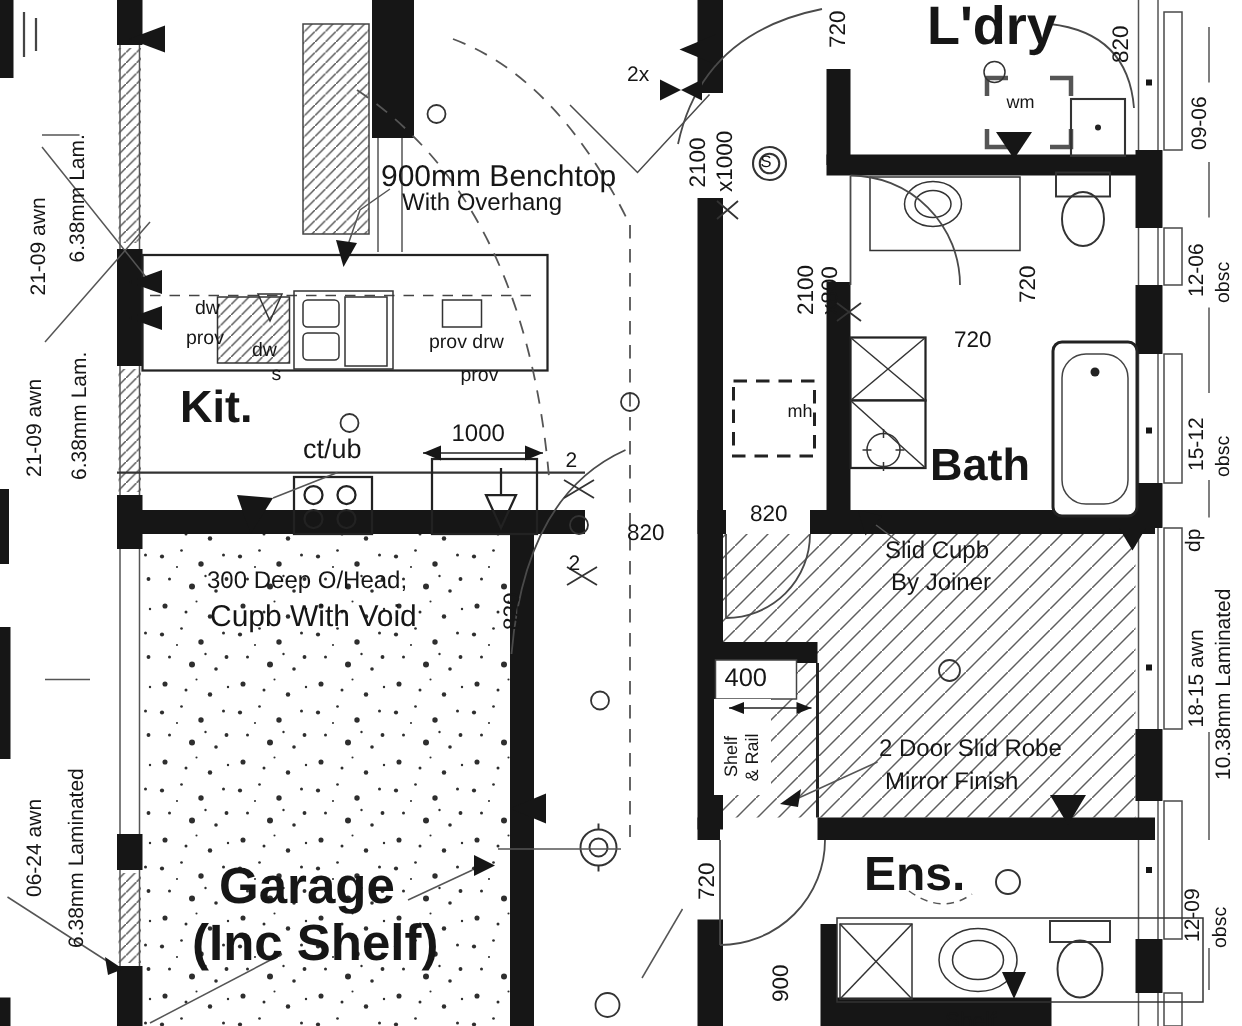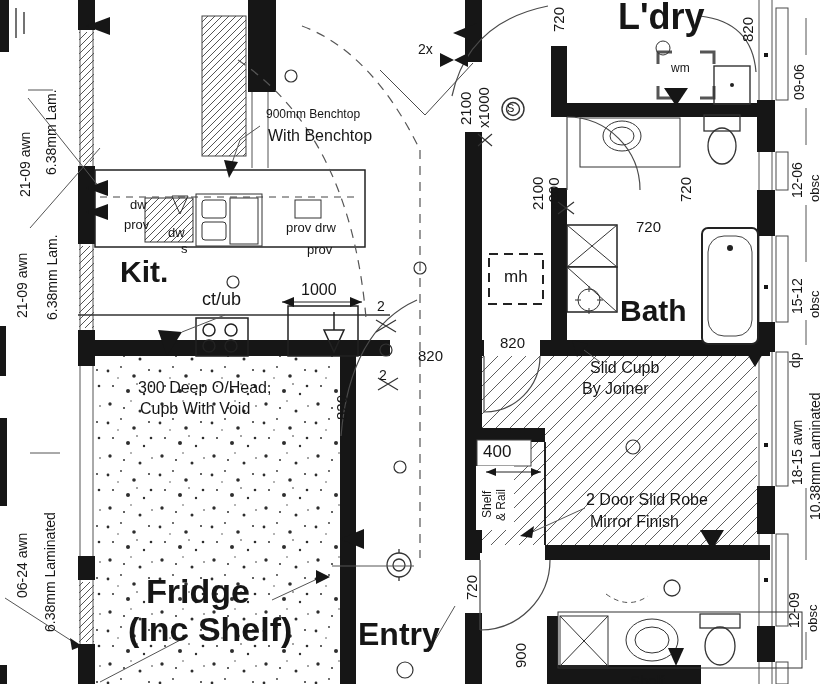--- a/index.html
+++ b/index.html
@@ -308,42 +308,42 @@
 
   <g stroke="#444" stroke-width="1.5">
     <line x1="16" y1="8" x2="16" y2="38"></line>
         <line x1="24" y1="12" x2="24" y2="34"></line>
   </g>
 </svg>
 
 <div class="t b" style="left:120px;top:256px;font-size:30px">Kit.</div>
 <div class="t b" style="left:618px;top:-2px;font-size:36px">L'dry</div>
 <div class="t b" style="left:620px;top:295px;font-size:30px">Bath</div>
-<div class="t b" style="left:146px;top:574px;font-size:34px">Fridge</div>
+<div class="t b" style="left:146px;top:574px;font-size:34px">Garage</div>
 <div class="t b" style="left:128px;top:612px;font-size:34px">(Inc Shelf)</div>
-<div class="t b" style="left:358px;top:618px;font-size:32px">Entry</div>
-
-<div class="t" style="left:266px;top:108px;font-size:12px">900mm Benchtop</div>
-<div class="t" style="left:268px;top:128px;font-size:16px">With Benchtop</div>
+<div class="t b" style="left:576px;top:566px;font-size:32px">Ens.</div>
+
+<div class="t" style="left:254px;top:108px;font-size:20px">900mm Benchtop</div>
+<div class="t" style="left:268px;top:128px;font-size:16px">With Overhang</div>
 <div class="t" style="left:138px;top:380px;font-size:16px">300 Deep O/Head,</div>
-<div class="t" style="left:140px;top:401px;font-size:16px">Cupb With Void</div>
+<div class="t" style="left:140px;top:401px;font-size:20px">Cupb With Void</div>
 <div class="t" style="left:590px;top:360px;font-size:16px">Slid Cupb</div>
-<div class="t" style="left:582px;top:381px;font-size:16px">By Joiner</div>
+<div class="t" style="left:594px;top:381px;font-size:16px">By Joiner</div>
 <div class="t" style="left:586px;top:492px;font-size:16px">2 Door Slid Robe</div>
 <div class="t" style="left:590px;top:514px;font-size:16px">Mirror Finish</div>
 
 <div class="t" style="left:130px;top:198px;font-size:13px">dw</div>
 <div class="t" style="left:124px;top:218px;font-size:13px">prov</div>
 <div class="t" style="left:168px;top:226px;font-size:13px">dw</div>
 <div class="t" style="left:181px;top:242px;font-size:13px">s</div>
 <div class="t" style="left:286px;top:221px;font-size:13px">prov drw</div>
 <div class="t" style="left:307px;top:243px;font-size:13px">prov</div>
 <div class="t" style="left:202px;top:290px;font-size:18px">ct/ub</div>
 <div class="t" style="left:671px;top:62px;font-size:12px">wm</div>
-<div class="t" style="left:504px;top:268px;font-size:17px">mh</div>
+<div class="t" style="left:525px;top:268px;font-size:12px">mh</div>
 <div class="t" style="left:507px;top:103px;font-size:11px">S</div>
 <div class="t r" style="left:481px;top:518px;font-size:12px">Shelf</div>
 <div class="t r" style="left:495px;top:521px;font-size:12px">&amp; Rail</div>
 <div class="t" style="left:630px;top:673px;font-size:15px">Shelf</div>
 
 <div class="t r" style="left:458px;top:125px;font-size:15px">2100</div>
 <div class="t r" style="left:476px;top:128px;font-size:15px">x1000</div>
 <div class="t r" style="left:530px;top:210px;font-size:15px">2100</div>
 <div class="t r" style="left:546px;top:210px;font-size:15px">x800</div>
 <div class="t" style="left:301px;top:282px;font-size:16px">1000</div>

